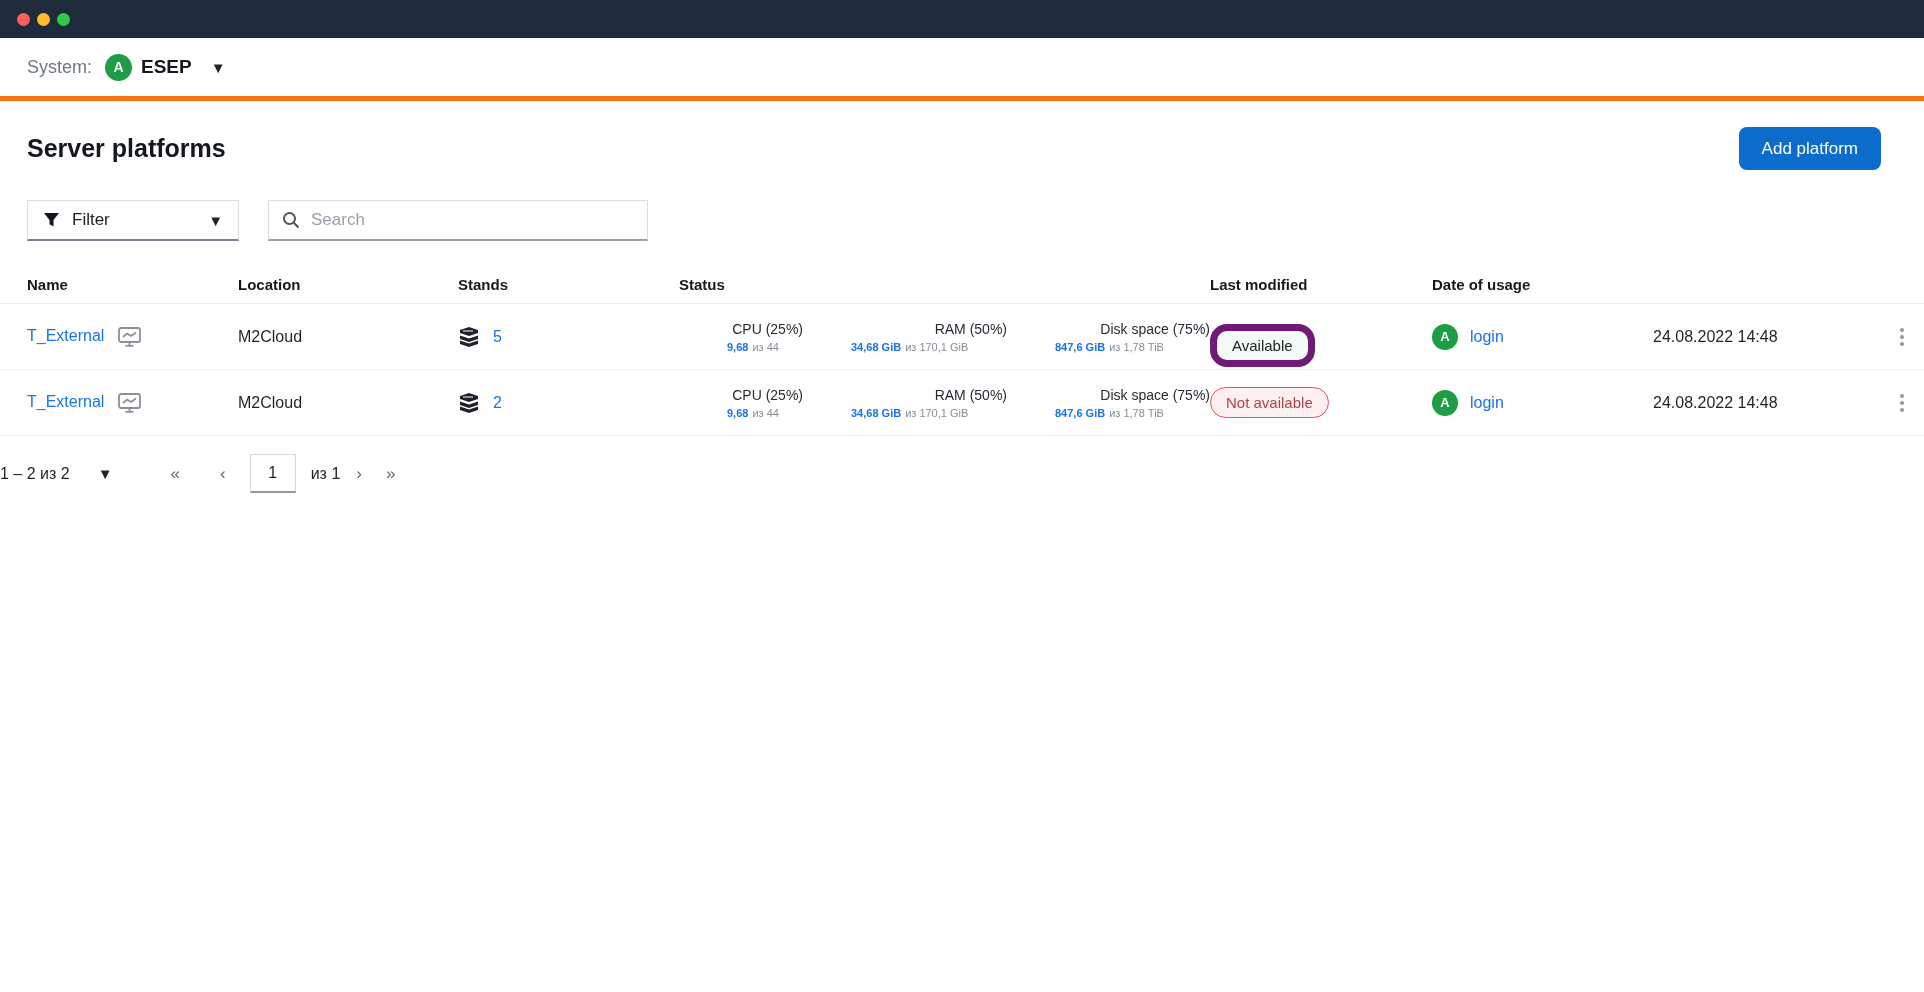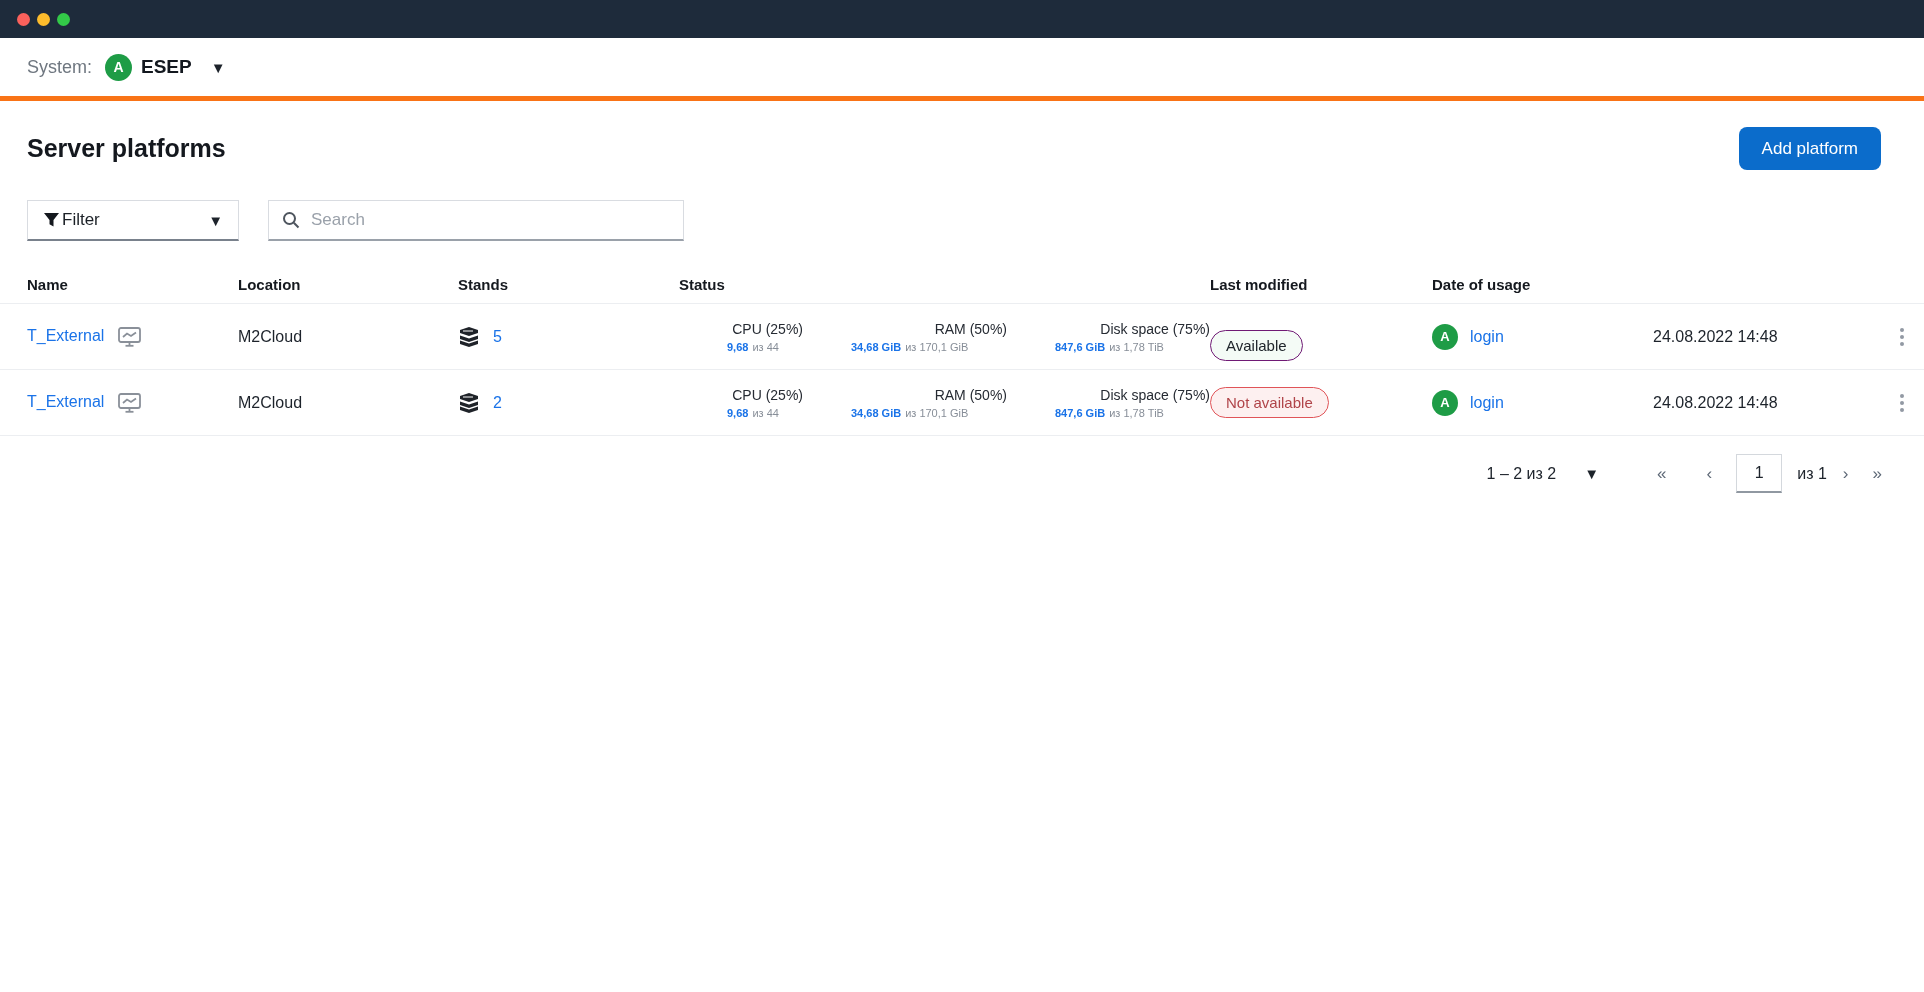--- a/index.html
+++ b/index.html
@@ -30,53 +30,53 @@
   .page-title { font-size:25px; font-weight:700; color:#14181e; }
   .btn-primary { background:#0b6ccb; color:#fff; font-size:17px; border:none;
     border-radius:8px; height:43px; padding:0 23px; cursor:pointer;
     font-family:"Liberation Sans", sans-serif; }
 
   
   .toolbar { display:flex; gap:29px; padding:30px 43px 0 27px; }
   .filter-select { width:212px; height:41px; background:#fff; border:1px solid #d9dce1;
     border-bottom:2px solid #79818c; display:flex; align-items:center;
     padding:0 15px; cursor:pointer; }
-  .filter-label { font-size:17px; color:#1b2026; margin-left:2px; }
+  .filter-label { font-size:17px; color:#1b2026; margin-left:12px; }
   .filter-select .caret { margin-left:auto; }
-  .search-box { width:416px; height:41px; border:1px solid #d9dce1;
+  .search-box { width:380px; height:41px; border:1px solid #d9dce1;
     border-bottom:2px solid #9aa1aa; display:flex; align-items:center; padding:0 13px; }
   .search-box input { border:none; outline:none; flex:1; font-size:17px; margin-left:11px;
     font-family:"Liberation Sans", sans-serif; color:#1d232b; }
   .search-box input::placeholder { color:#9aa1aa; }
 
   
   .grid-cols { display:grid; grid-template-columns:211px 220px 221px 531px 222px 221px 227px 1fr;
     padding-left:27px; align-items:center; }
   .thead { height:39px; margin-top:24px; border-bottom:1px solid #eceef1;
     font-size:15px; font-weight:700; color:#15191f; }
   .trow { height:66px; border-bottom:1px solid #eceef1; font-size:16px; }
   .cell-name { display:flex; align-items:flex-start; gap:14px; }
   a.link { color:#1a73e8; text-decoration:none; cursor:pointer; }
   .cell-stands { display:flex; align-items:center; gap:13px; }
   .res-grid { display:grid; grid-template-columns:124px 204px auto; }
   .res-label { font-size:14px; color:#262b33; margin-bottom:4px;text-align:right; }
   .res-val { font-size:11px;margin-left:48px; }
   .res-val .v { color:#1a73e8; font-weight:700; }
   .res-val .t { color:#878e98; margin-left:4px; }
   .pill { display:inline-block; padding:6px 15px; border-radius:17px; font-size:15px; }
-  .pill.available { background:#f4fbf6; border:1px solid #701a75; color:#20262c;margin-top:18px; }
+  .pill.available { background:#f4fbf6; border:7px solid #701a75; color:#20262c;margin-top:18px; }
   .pill.not-available { background:#fdf0f0; border:1px solid #e05458; color:#b04449; }
   .cell-modified { display:flex; align-items:center; gap:12px; }
   .cell-modified .avatar { width:26px; height:26px; font-size:13px; }
   .kebab { display:flex; flex-direction:column; gap:3px; align-items:center;
     justify-self:center; cursor:pointer; padding:6px; }
   .kebab i { width:4px; height:4px; border-radius:50%; background:#9299a3; }
 
   
-  .pagination { display:flex; align-items:center; justify-content:flex-end;
+  .pagination { display:flex; align-items:center; 
     padding:18px 36px 0 0; font-size:16px; color:#1d232b; }
   .page-size { display:flex; align-items:center; gap:9px; cursor:pointer; margin-right:52px; }
   .pg-nav { color:#5d6876; font-size:17px; cursor:pointer; padding:4px 6px; }
   .pg-first { margin-right:28px; }
   .pg-prev  { margin-right:18px; }
   .page-input { width:46px; height:39px; border:1px solid #d4d8dd; border-bottom:2px solid #9098a1;
     text-align:center; font-size:16px; font-family:"Liberation Sans", sans-serif;
     color:#1d232b; outline:none; }
   .pg-of { margin:0 10px 0 15px; color:#1d232b; }
   .pg-next { margin-right:12px; }

